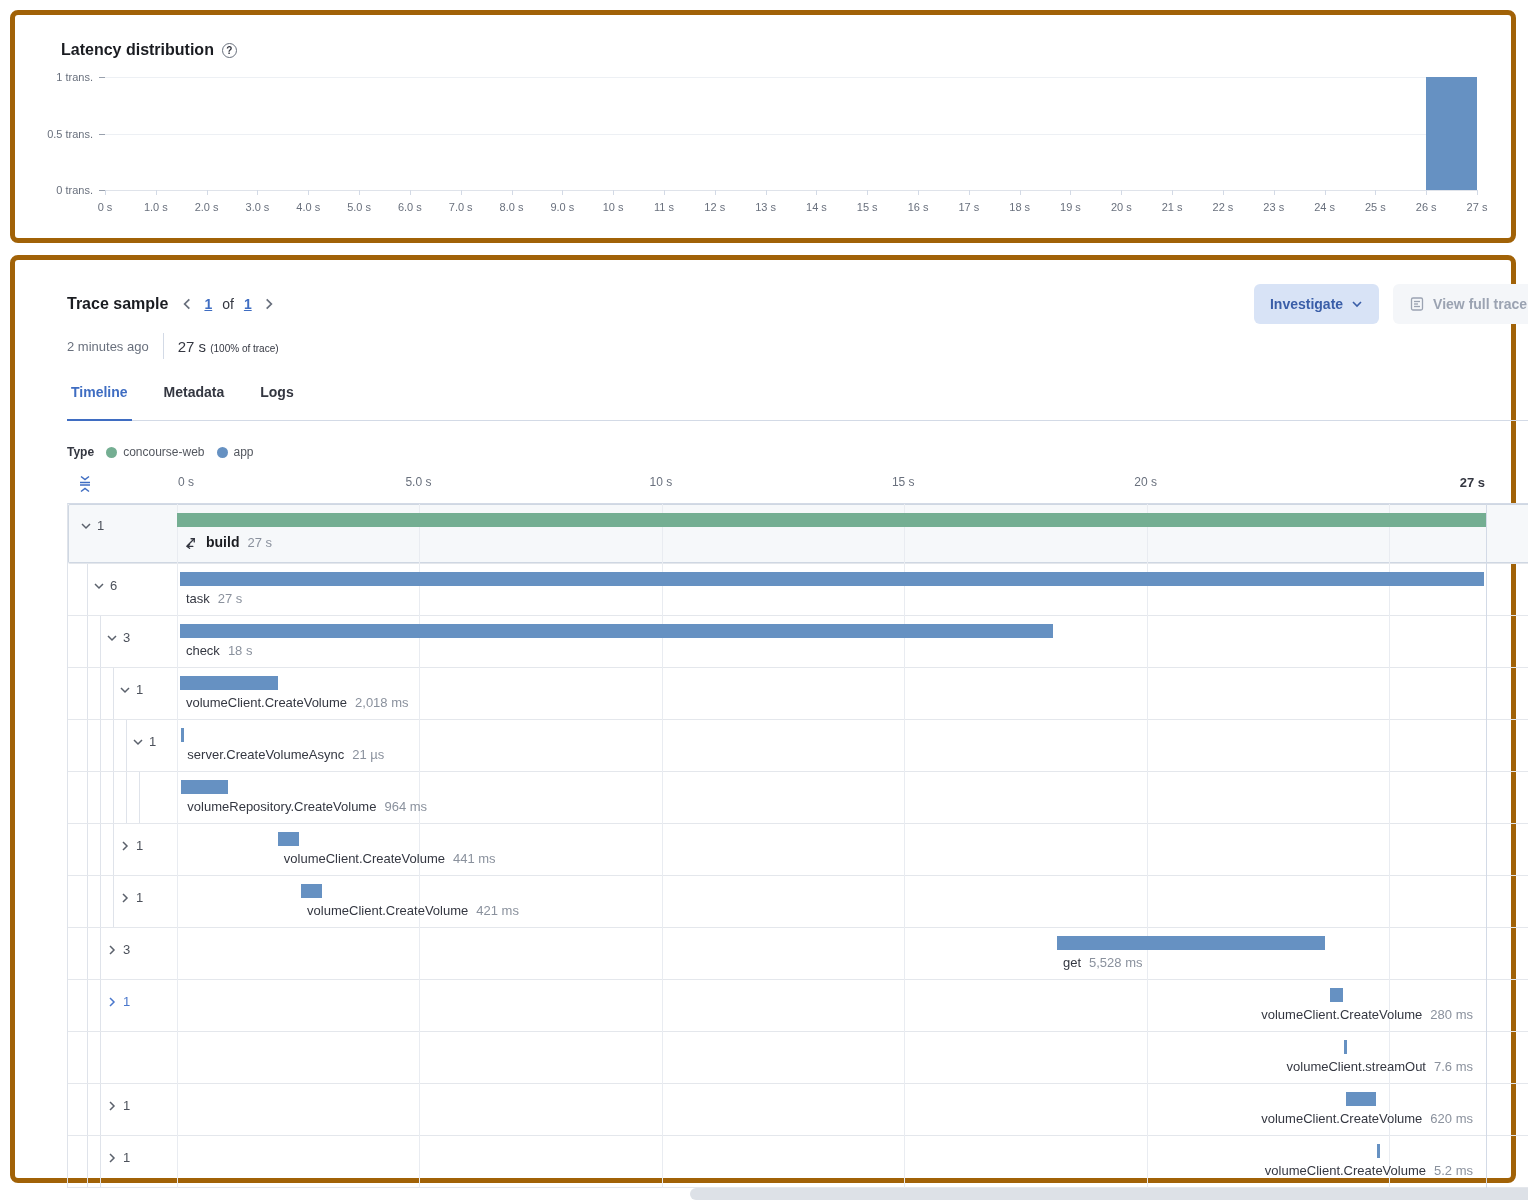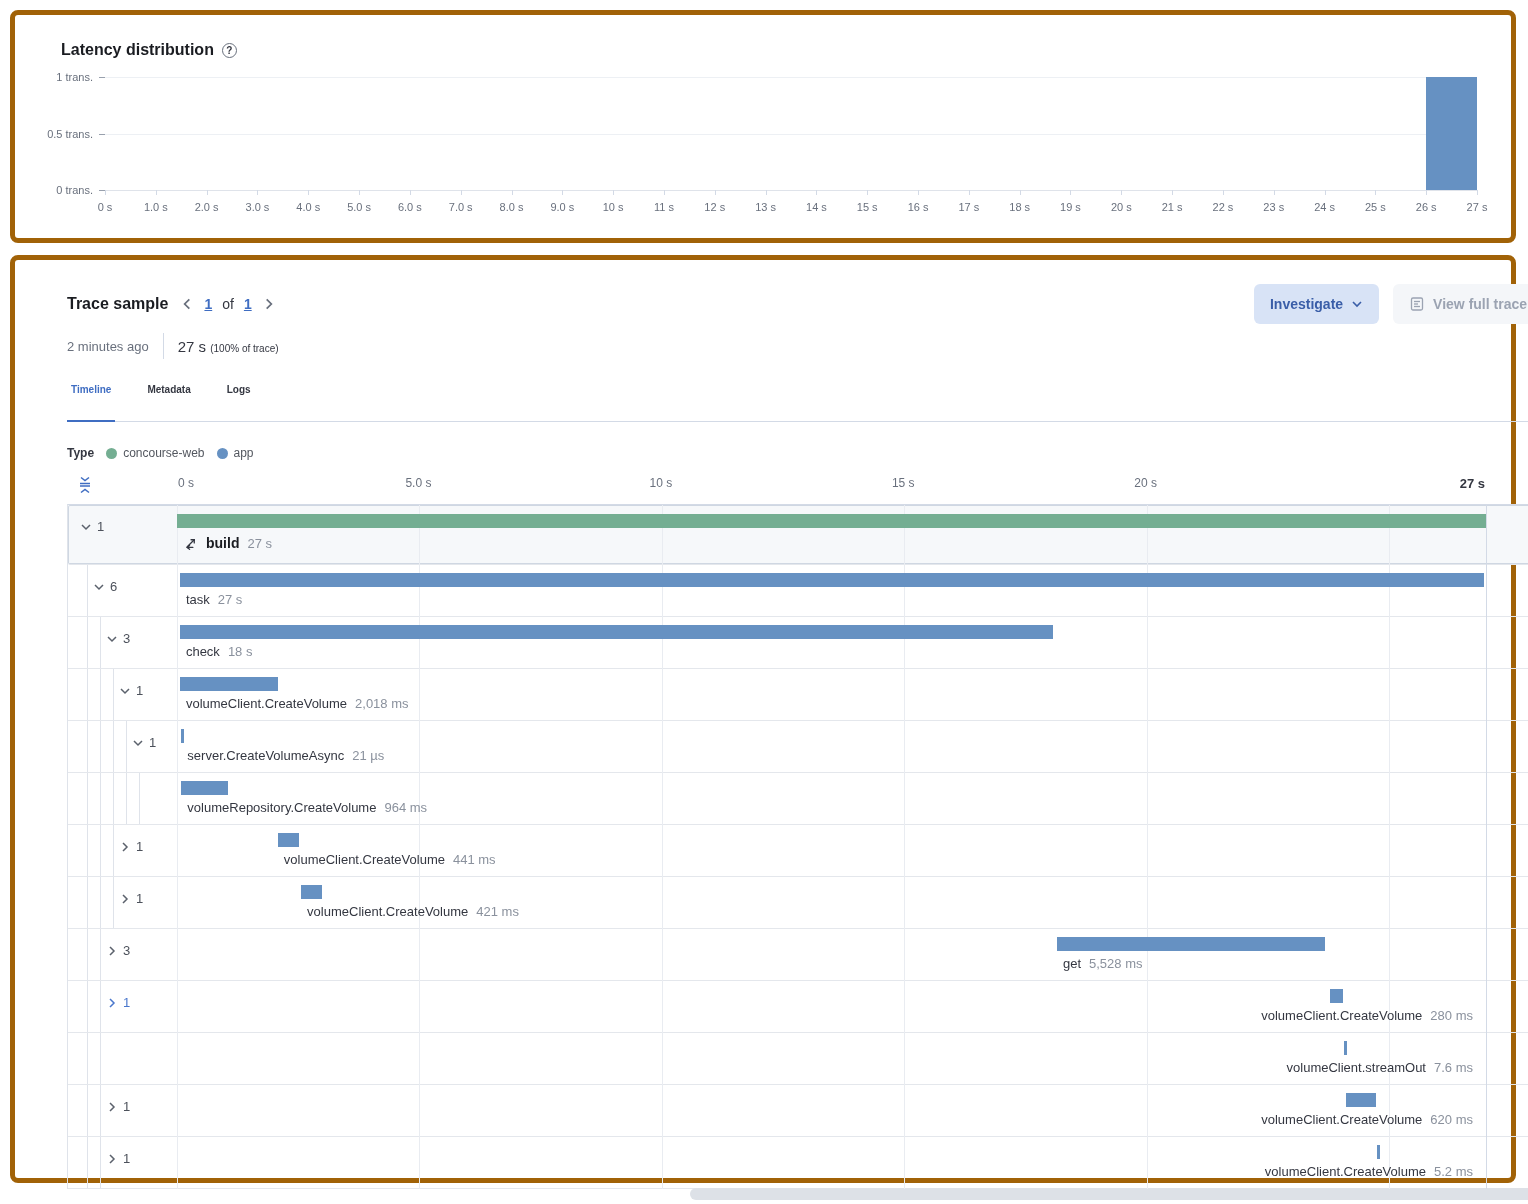--- a/index.html
+++ b/index.html
@@ -37,21 +37,21 @@
     gap:8px; padding:0 16px; font-size:14px; font-weight:600; cursor:pointer;
     font-family:"Liberation Sans","DejaVu Sans",sans-serif; }
   .btn-investigate { background:#d8e3f6; color:#3a5ea8; }
   .btn-viewtrace { background:#f4f6f9; color:#9ba3b2; }
   .meta-row { margin-top:8px; height:28px; display:flex; align-items:center; gap:14px; }
   .meta-ago { font-size:13px; color:#69707d; }
   .meta-div { width:1px; height:26px; background:#d3dae6; }
   .meta-dur { font-size:15px; color:#343741; }
   .meta-dur .detail { font-size:10px; }
   .tabs-row { margin-top:16px; display:flex; gap:28px; border-bottom:1px solid #d3dae6; }
-  .tab { padding:8px 4px 26px; font-size:10px; font-weight:600; color:#343741; cursor:pointer; position:relative;text-align:right; }
+  .tab { padding:8px 4px 20px; font-size:14px; font-weight:600; color:#343741; cursor:pointer; position:relative;text-align:right; }
   .tab.active { color:#3f6dc2; }
   .tab.active::after { content:""; position:absolute; left:0; right:0; bottom:-1px; height:2px; background:#3f6dc2; }
 
   
   .legend-row { margin-top:22px; display:flex; align-items:center; gap:12px; height:18px; }
   .legend-title { font-size:12px; font-weight:bold; color:#343741; }
   .legend-item { display:flex; align-items:center; gap:6px; font-size:12px; color:#53575f; }
   .dot { width:11px; height:11px; border-radius:50%; }
   .ruler { position:relative; margin-top:8px; height:34px; }
   .fold-btn { position:absolute; left:6px; top:2px; width:24px; height:26px; cursor:pointer;

